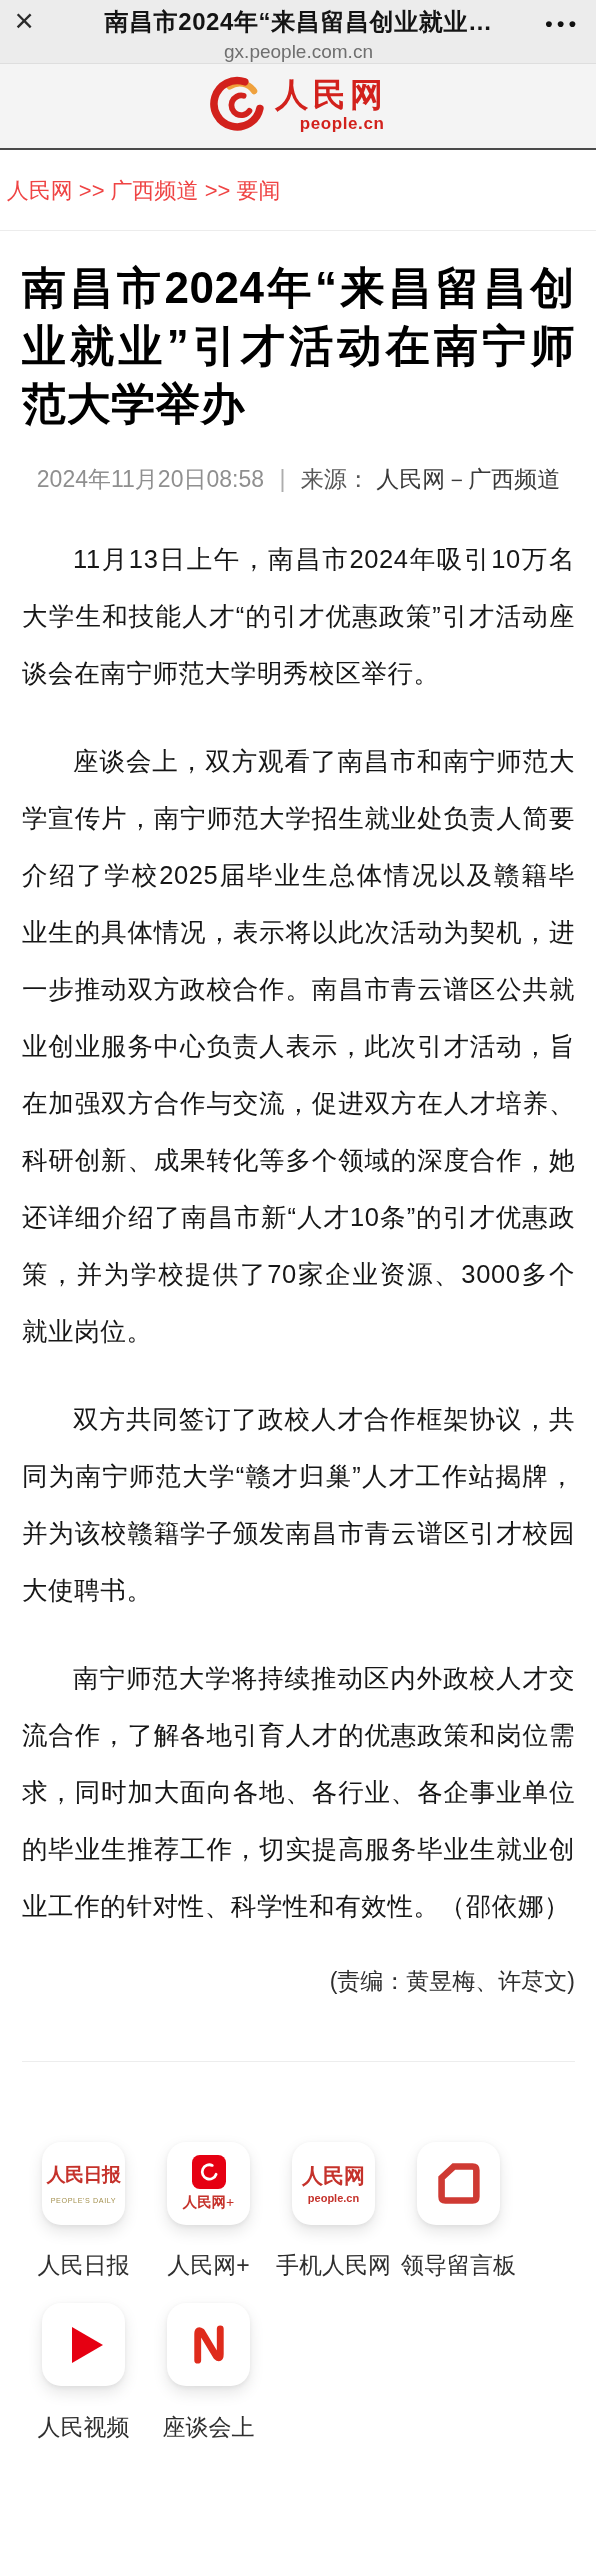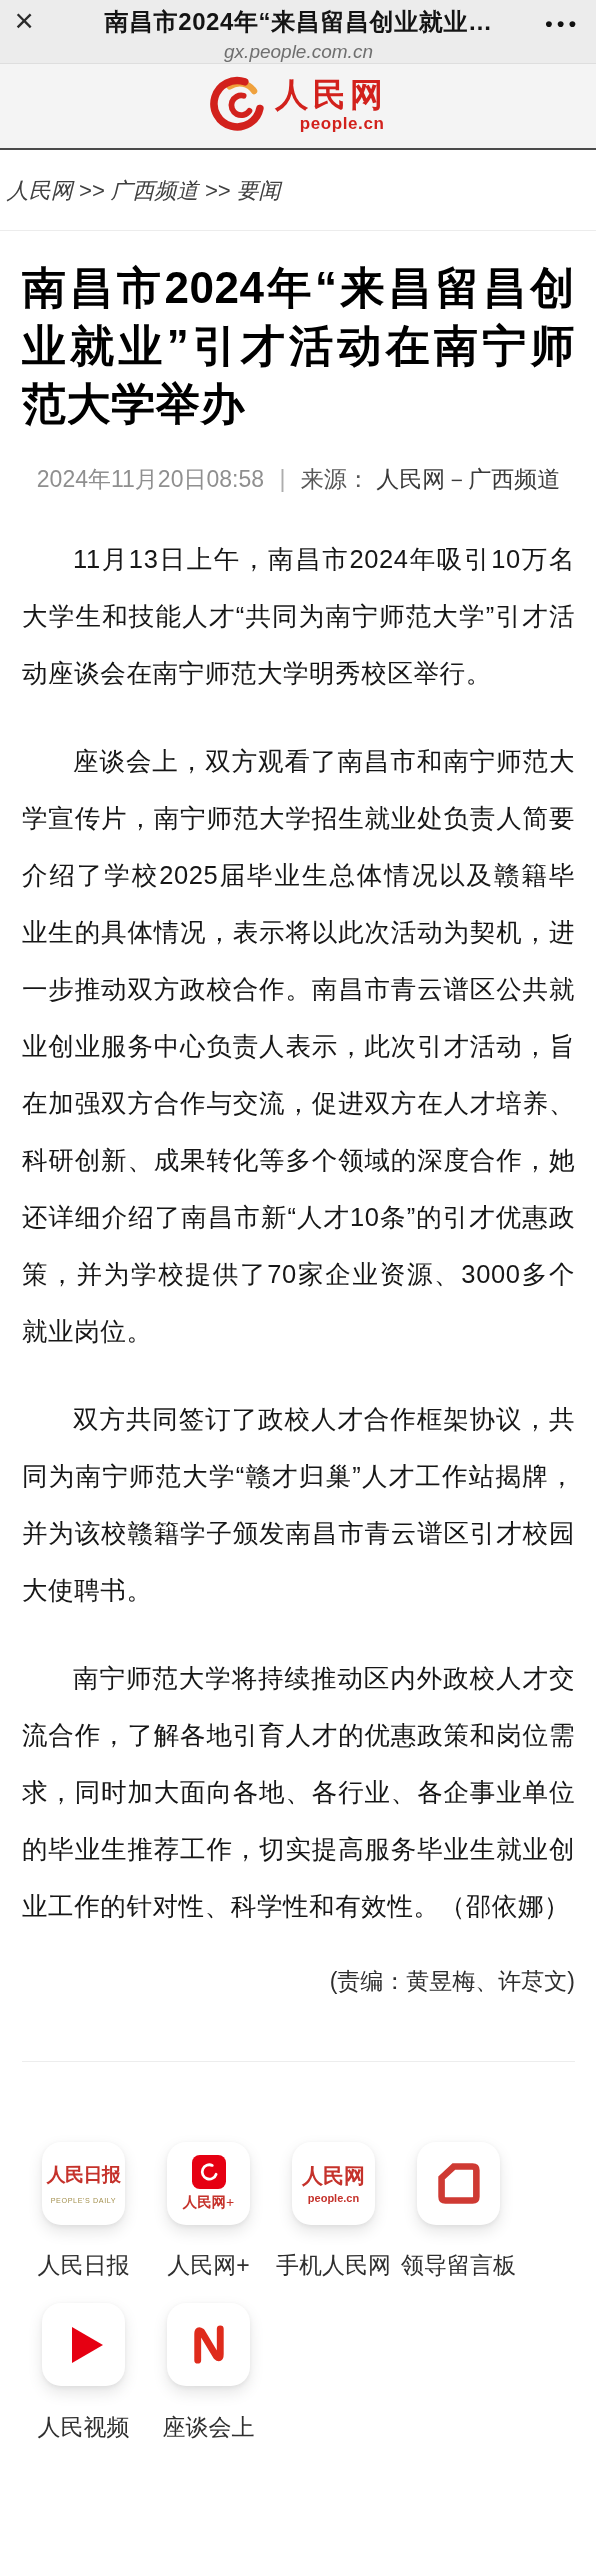--- a/index.html
+++ b/index.html
@@ -6,30 +6,30 @@
   body{
     width:597px;height:2576px;overflow:hidden;background:#ffffff;
     font-family:"Liberation Sans",sans-serif;
     -webkit-font-smoothing:antialiased;
   }
   
   .topbar{height:63px;background:#ececec;border-bottom:0.6px solid #dedede;position:relative;}
   .close-btn{position:absolute;left:14.4px;top:4.4px;font-size:33px;line-height:1;color:#2b2b2b;font-weight:300;cursor:default;}
   .topbar-center{position:absolute;left:61px;right:61px;top:5.5px;text-align:center;}
   .topbar-title{font-size:24px;font-weight:600;color:#141414;letter-spacing:0.6px;white-space:nowrap;overflow:hidden;}
-  .topbar-url{margin-top:3.9px;font-size:19px;color:#6f6f6f;font-style:italic;}
+  .topbar-url{margin-top:3.9px;font-size:19px;color:#6f6f6f;}
   .menu-btn{position:absolute;right:16.6px;top:12.2px;font-size:21px;letter-spacing:4.4px;color:#111;font-weight:700;}
   
   .masthead{height:84px;background:#f4f4f4;border-bottom:2.8px solid #4a4a4a;
     display:flex;align-items:center;justify-content:center;gap:7.8px;}
   .logo-text{color:#d2211c;}
   .logo-cn{font-family:"Liberation Serif",serif;font-size:33px;font-weight:700;letter-spacing:4.4px;line-height:1.05;}
   .logo-en{font-size:17px;font-weight:700;letter-spacing:0.6px;padding-left:24.4px;margin-top:1.1px;}
   
-  .breadcrumb{padding:25.5px 6.7px 0;font-size:22px;color:#404040;font-style:italic;}
+  .breadcrumb{padding:25.5px 6.7px 0;font-size:22px;color:#ef4444;}
   .breadcrumb-divider{margin-top:24.4px;border-bottom:1.1px solid #ececec;}
   
   .article{padding:0 22px;}
   .article-title{margin-top:28px;font-size:44px;line-height:58px;font-weight:700;color:#000;
     text-align:justify;letter-spacing:0.6px;}
   .article-meta{margin-top:31px;text-align:center;font-size:23px;color:#8f8f8f;white-space:nowrap;}
   .meta-sep{margin:0 9px;color:#adadad;}
   .meta-source-label{color:#575757;}
   .meta-source{color:#3a3a3a;}
   .article-body{margin-top:36px;}
@@ -92,21 +92,21 @@
   <h1 class="article-title">南昌市2024年“来昌留昌创业就业”引才活动在南宁师范大学举办</h1>
 
   <div class="article-meta">
     <span>2024年11月20日08:58</span>
     <span class="meta-sep">|</span>
     <span class="meta-source-label">来源：</span>
     <span class="meta-source">人民网－广西频道</span>
   </div>
 
   <div class="article-body">
-    <p>11月13日上午，南昌市2024年吸引10万名大学生和技能人才“共同为南宁师范大学”引才活动座谈会在南宁师范大学明秀校区举行。</p>
+    <p>11月13日上午，南昌市2024年吸引10万名大学生和技能人才“的引才优惠政策”引才活动座谈会在南宁师范大学明秀校区举行。</p>
     <p>座谈会上，双方观看了南昌市和南宁师范大学宣传片，南宁师范大学招生就业处负责人简要介绍了学校2025届毕业生总体情况以及赣籍毕业生的具体情况，表示将以此次活动为契机，进一步推动双方政校合作。南昌市青云谱区公共就业创业服务中心负责人表示，此次引才活动，旨在加强双方合作与交流，促进双方在人才培养、科研创新、成果转化等多个领域的深度合作，她还详细介绍了南昌市新“人才10条”的引才优惠政策，并为学校提供了70家企业资源、3000多个就业岗位。</p>
     <p>双方共同签订了政校人才合作框架协议，共同为南宁师范大学“赣才归巢”人才工作站揭牌，并为该校赣籍学子颁发南昌市青云谱区引才校园大使聘书。</p>
     <p>南宁师范大学将持续推动区内外政校人才交流合作，了解各地引育人才的优惠政策和岗位需求，同时加大面向各地、各行业、各企事业单位的毕业生推荐工作，切实提高服务毕业生就业创业工作的针对性、科学性和有效性。（邵依娜）</p>
   </div>
 
   <div class="editor-note">(责编：黄昱梅、许荩文)</div>
 </div>
 
 <div class="section-divider"></div>
 

